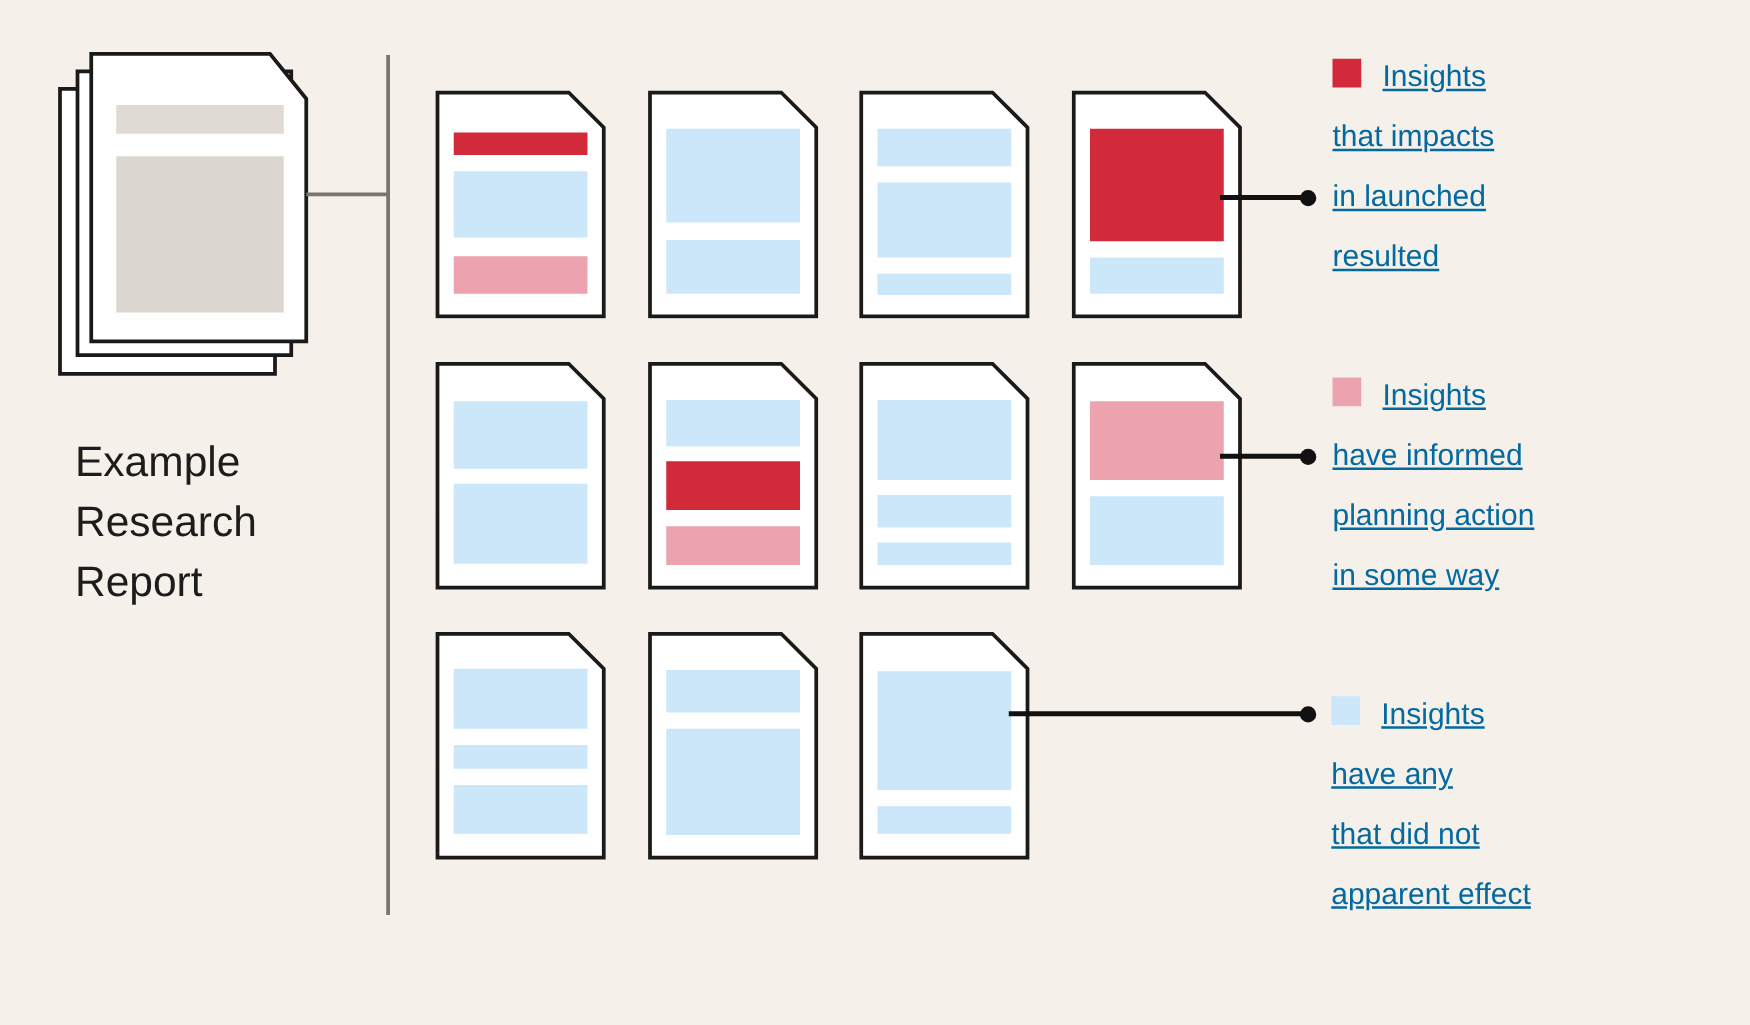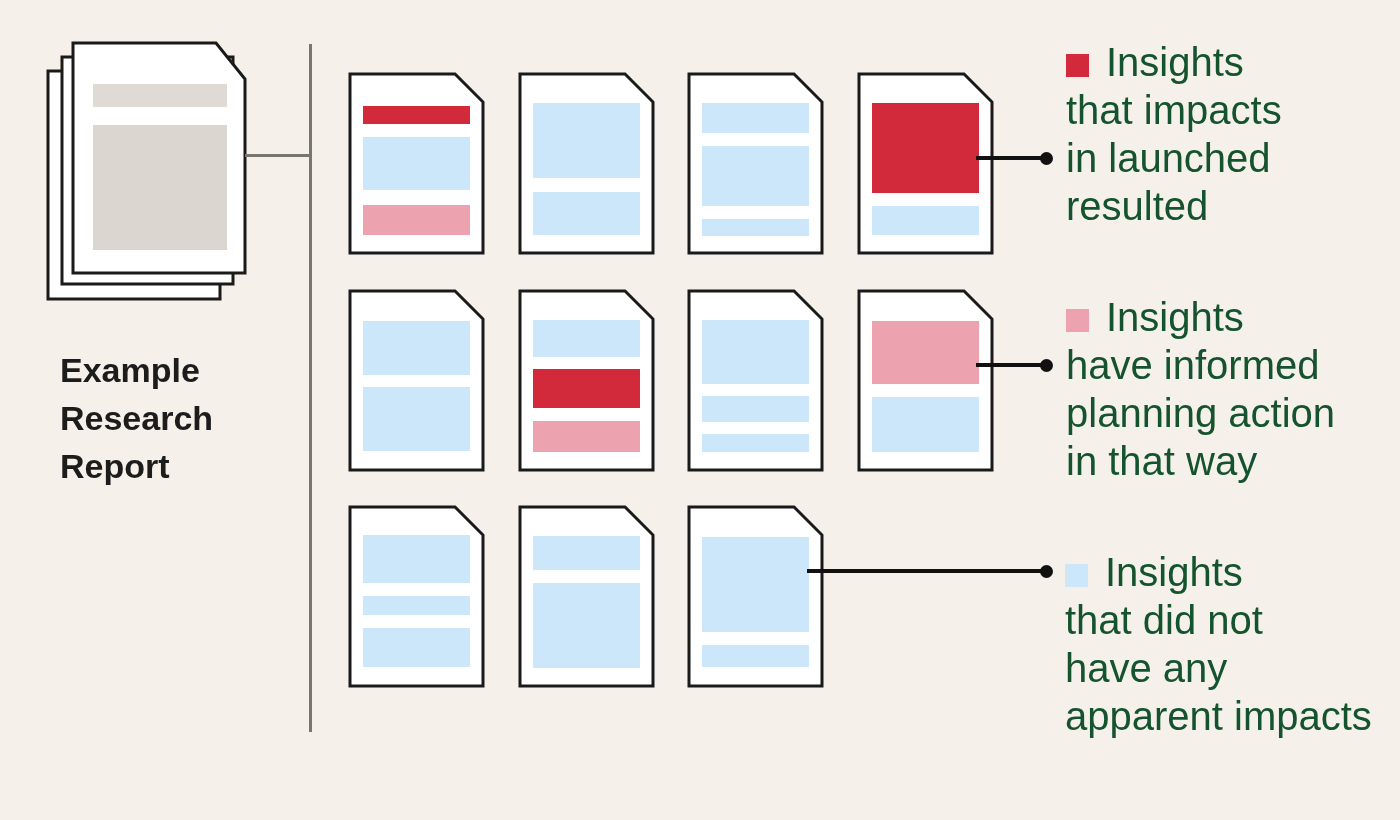--- a/index.html
+++ b/index.html
@@ -2,31 +2,31 @@
 <html><head>
 <meta charset="utf-8">
 <style>
   html,body{margin:0;padding:0;}
   body{font-family:"Liberation Sans", sans-serif;}
   #canvas{position:relative;width:1400px;height:820px;overflow:hidden;}
   .abs{position:absolute;}
   
   #stack-svg{position:absolute;left:38px;top:30px;}
   #stack-label{position:absolute;left:60px;top:346px;width:185px;
-    font-size:34px;line-height:48px;color:#1c1c1c;font-weight:bold;}
+    font-size:34px;line-height:48px;color:#1c1c1c;}
   
   #stack-connector{position:absolute;left:245px;top:154px;width:66px;height:3px;}
   #divider-line{position:absolute;left:309px;top:44px;width:3px;height:688px;}
   
   .doc{position:absolute;width:137px;height:183px;}
   
   .cline{position:absolute;height:4px;}
   .cdot{position:absolute;width:13px;height:13px;border-radius:50%;}
   
-  .legend{position:absolute;font-size:40px;color:#14532d;}
+  .legend{position:absolute;font-size:24px;color:#0369a1;text-decoration:underline;}
   .lline{height:48px;line-height:48px;white-space:nowrap;}
   .swatch{display:inline-block;width:23px;height:23px;margin-right:17px;vertical-align:-1px;}
 </style>
 </head>
 <body>
 
 <div id="canvas" style="background: rgb(245, 241, 234);">
 
   <svg id="stack-svg" width="215" height="275" viewBox="0 0 215 275">
     <path d="M10 41 H182 V269 H10 Z" stroke-width="3" fill="#ffffff" stroke="#1a1a1a"></path>
@@ -117,23 +117,23 @@
     <div class="lline"><span class="swatch" style="background: rgb(210, 41, 59);"></span><span>Insights</span></div>
     <div class="lline">that impacts</div>
     <div class="lline">in launched</div>
     <div class="lline">resulted</div>
   </div>
 
   <div class="legend" style="left:1066px;top:293px;">
     <div class="lline"><span class="swatch" style="background: rgb(237, 163, 175);"></span><span>Insights</span></div>
     <div class="lline">have informed</div>
     <div class="lline">planning action</div>
-    <div class="lline">in that way</div>
+    <div class="lline">in some way</div>
   </div>
 
   <div class="legend" style="left:1065px;top:548px;">
     <div class="lline"><span class="swatch" style="background: rgb(203, 231, 249);"></span><span>Insights</span></div>
+    <div class="lline">have any</div>
     <div class="lline">that did not</div>
-    <div class="lline">have any</div>
-    <div class="lline">apparent impacts</div>
+    <div class="lline">apparent effect</div>
   </div>
 
 </div>
 
 </body></html>

